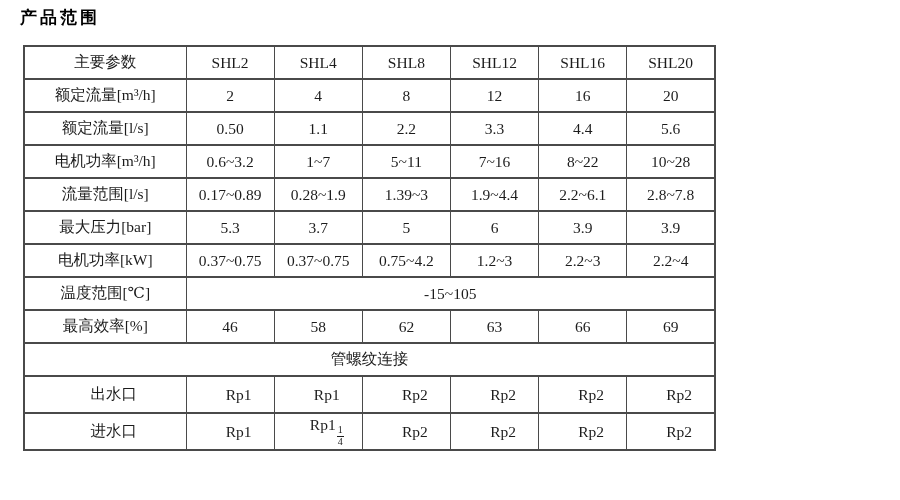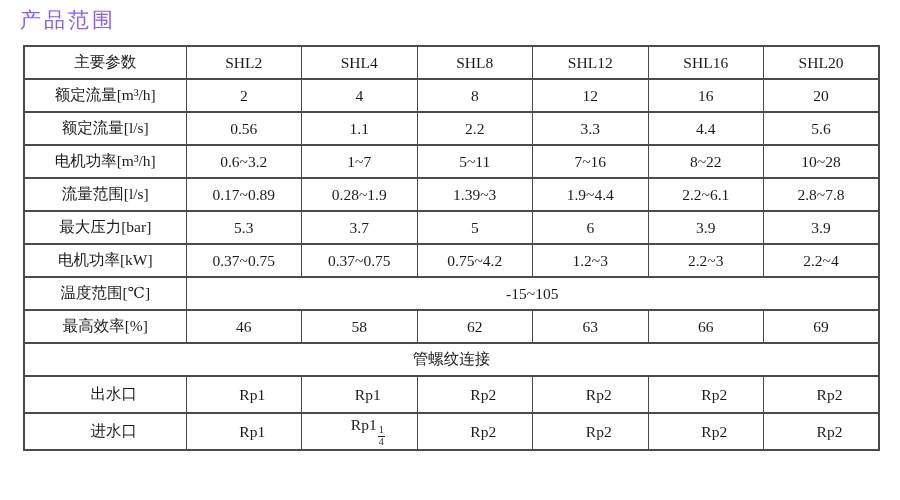--- a/index.html
+++ b/index.html
@@ -8,29 +8,29 @@
     background: #ffffff;
     font-family: "Liberation Serif", "DejaVu Serif", serif;
     color: #1c1c1c;
     position: relative;
     overflow: hidden;
   }
   .page-title {
     position: absolute;
     left: 20px; top: 6px;
     font-family: "Liberation Sans", "DejaVu Sans", sans-serif;
-    font-weight: normal;
-    font-size: 21px;
+    font-weight: bold;
+    font-size: 17px;
     letter-spacing: 3px;
-    color: #8b5cf6;
+    color: #000000;
   }
   table.spec-table {
     position: absolute;
     left: 23px; top: 45px;
-    width: 857px;
+    width: 693px;
     border-collapse: collapse;
     table-layout: fixed;
     font-size: 15.5px;
   }
   table.spec-table { border: 2px solid #4a4a4a; }
   .spec-table th, .spec-table td {
     border: 1px solid #4a4a4a;
     border-top-width: 2px;
     border-bottom-width: 2px;
     text-align: center;
@@ -86,21 +86,21 @@
       <td>2</td>
       <td>4</td>
       <td>8</td>
       <td>12</td>
       <td>16</td>
       <td>20</td>
     </tr>
 
     <tr>
       <td>额定流量[l/s]</td>
-      <td>0.56</td>
+      <td>0.50</td>
       <td>1.1</td>
       <td>2.2</td>
       <td>3.3</td>
       <td>4.4</td>
       <td>5.6</td>
     </tr>
 
     <tr>
       <td>电机功率[m³/h]</td>
       <td>0.6~3.2</td>

